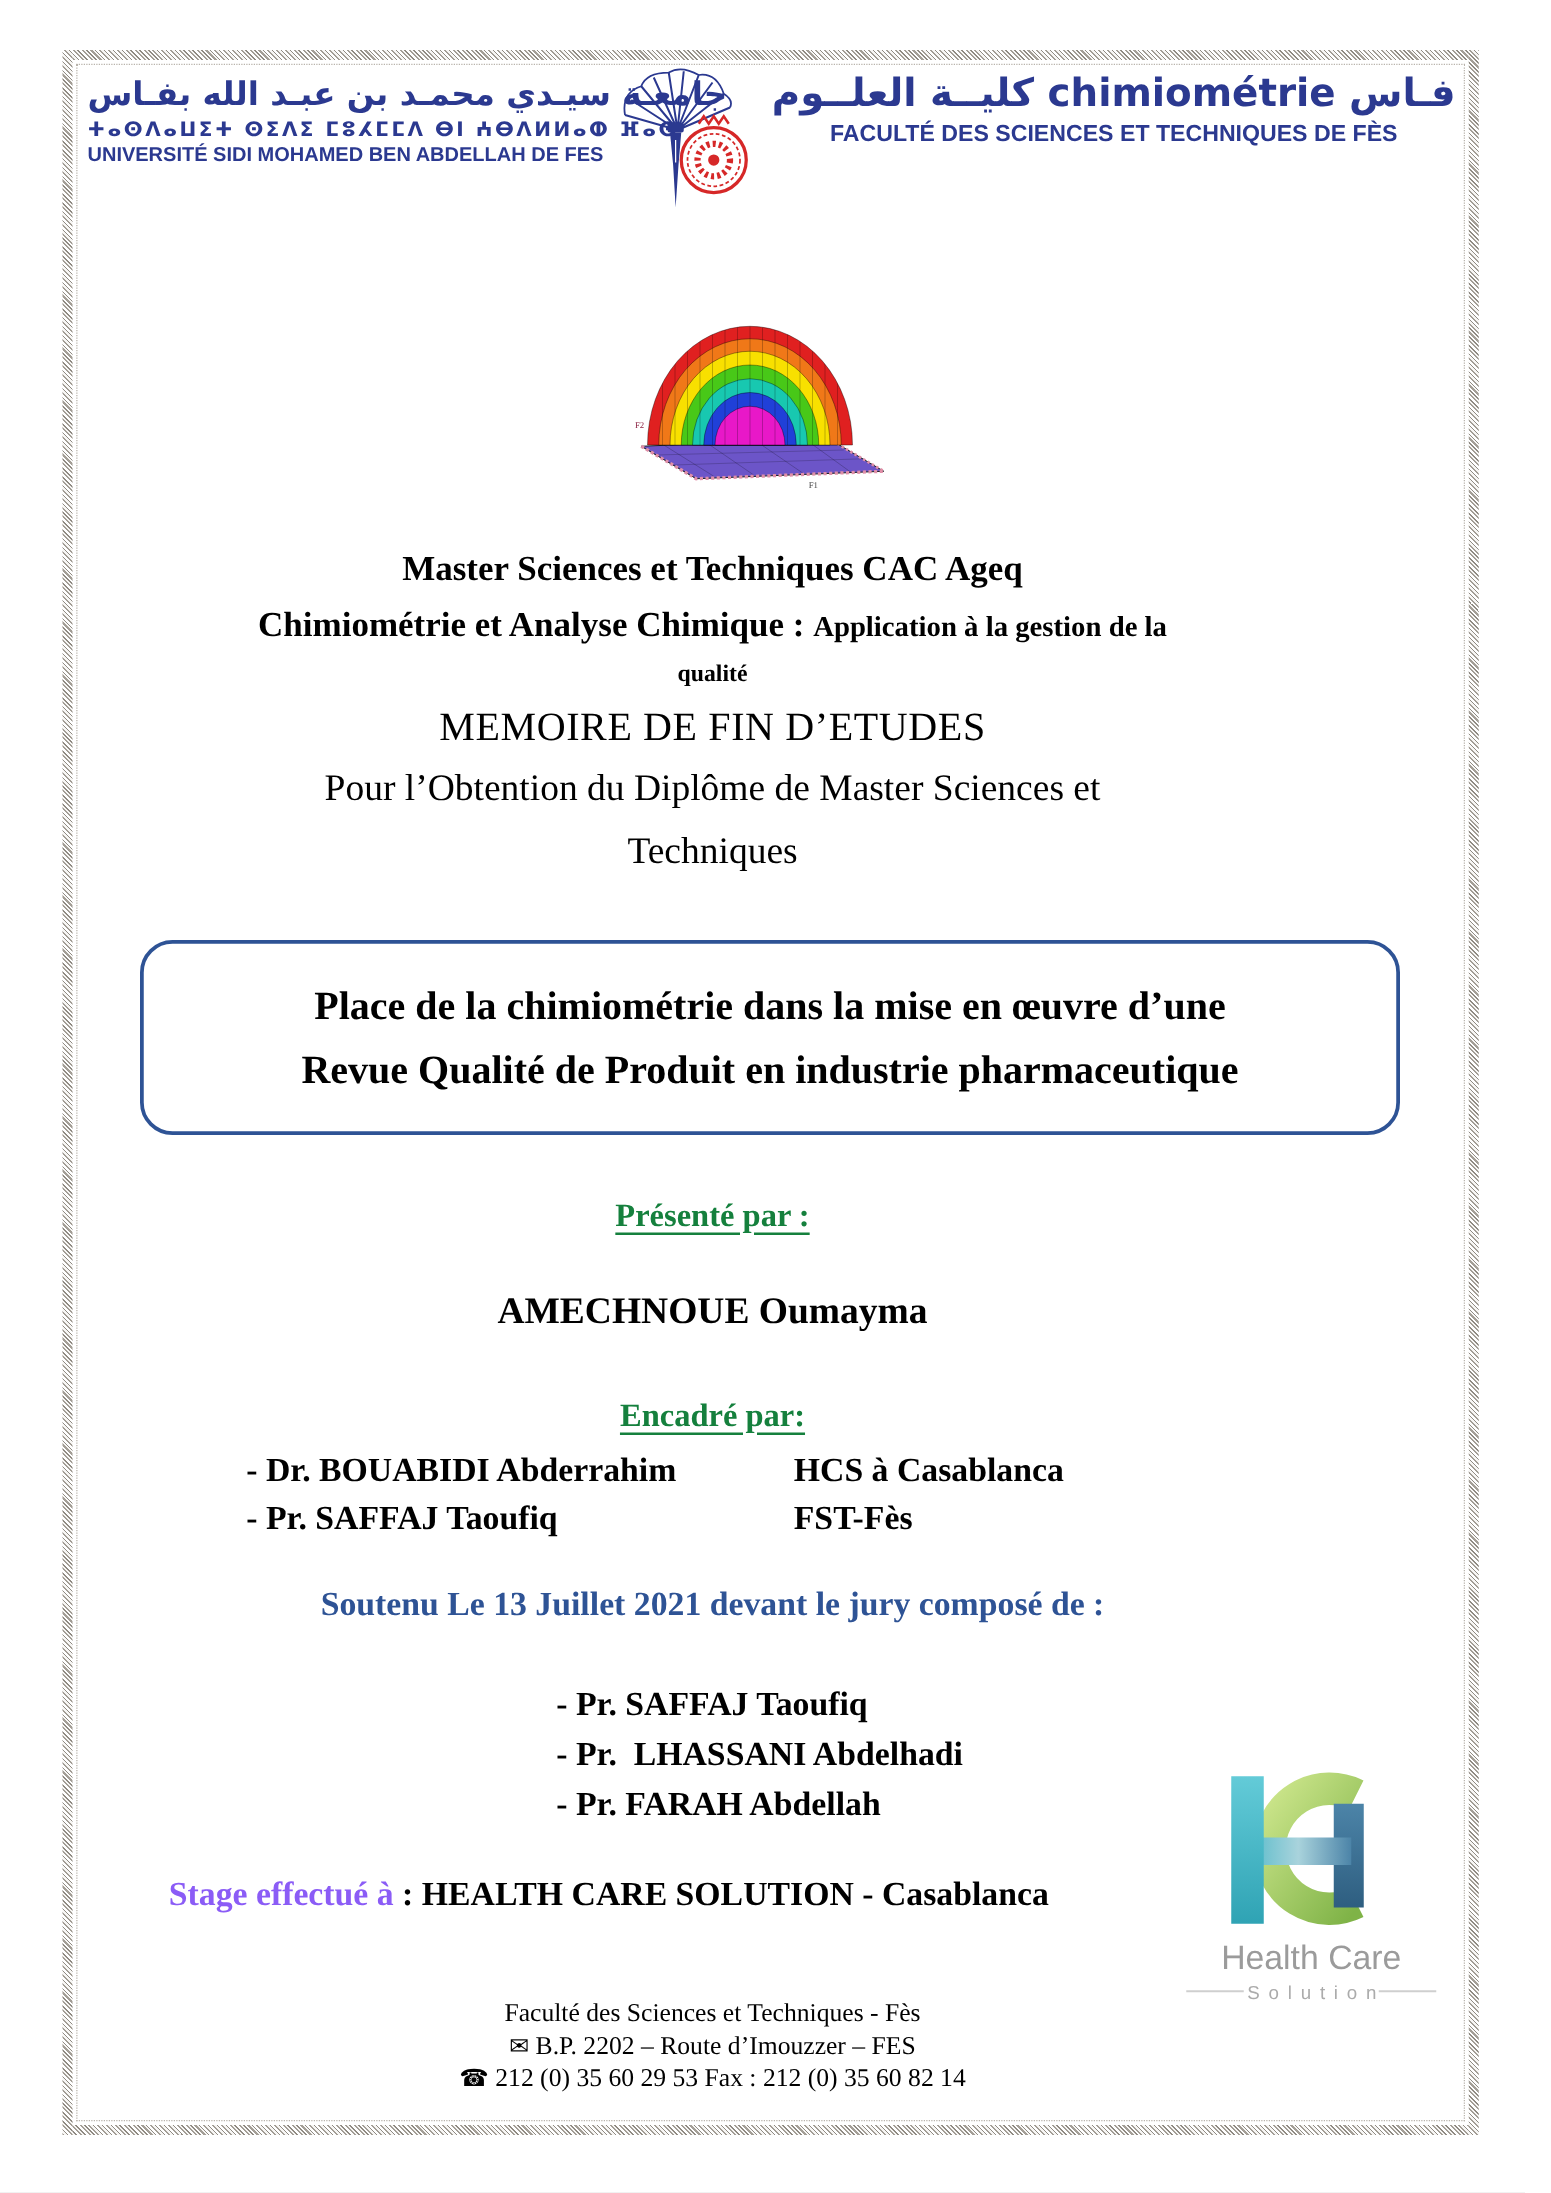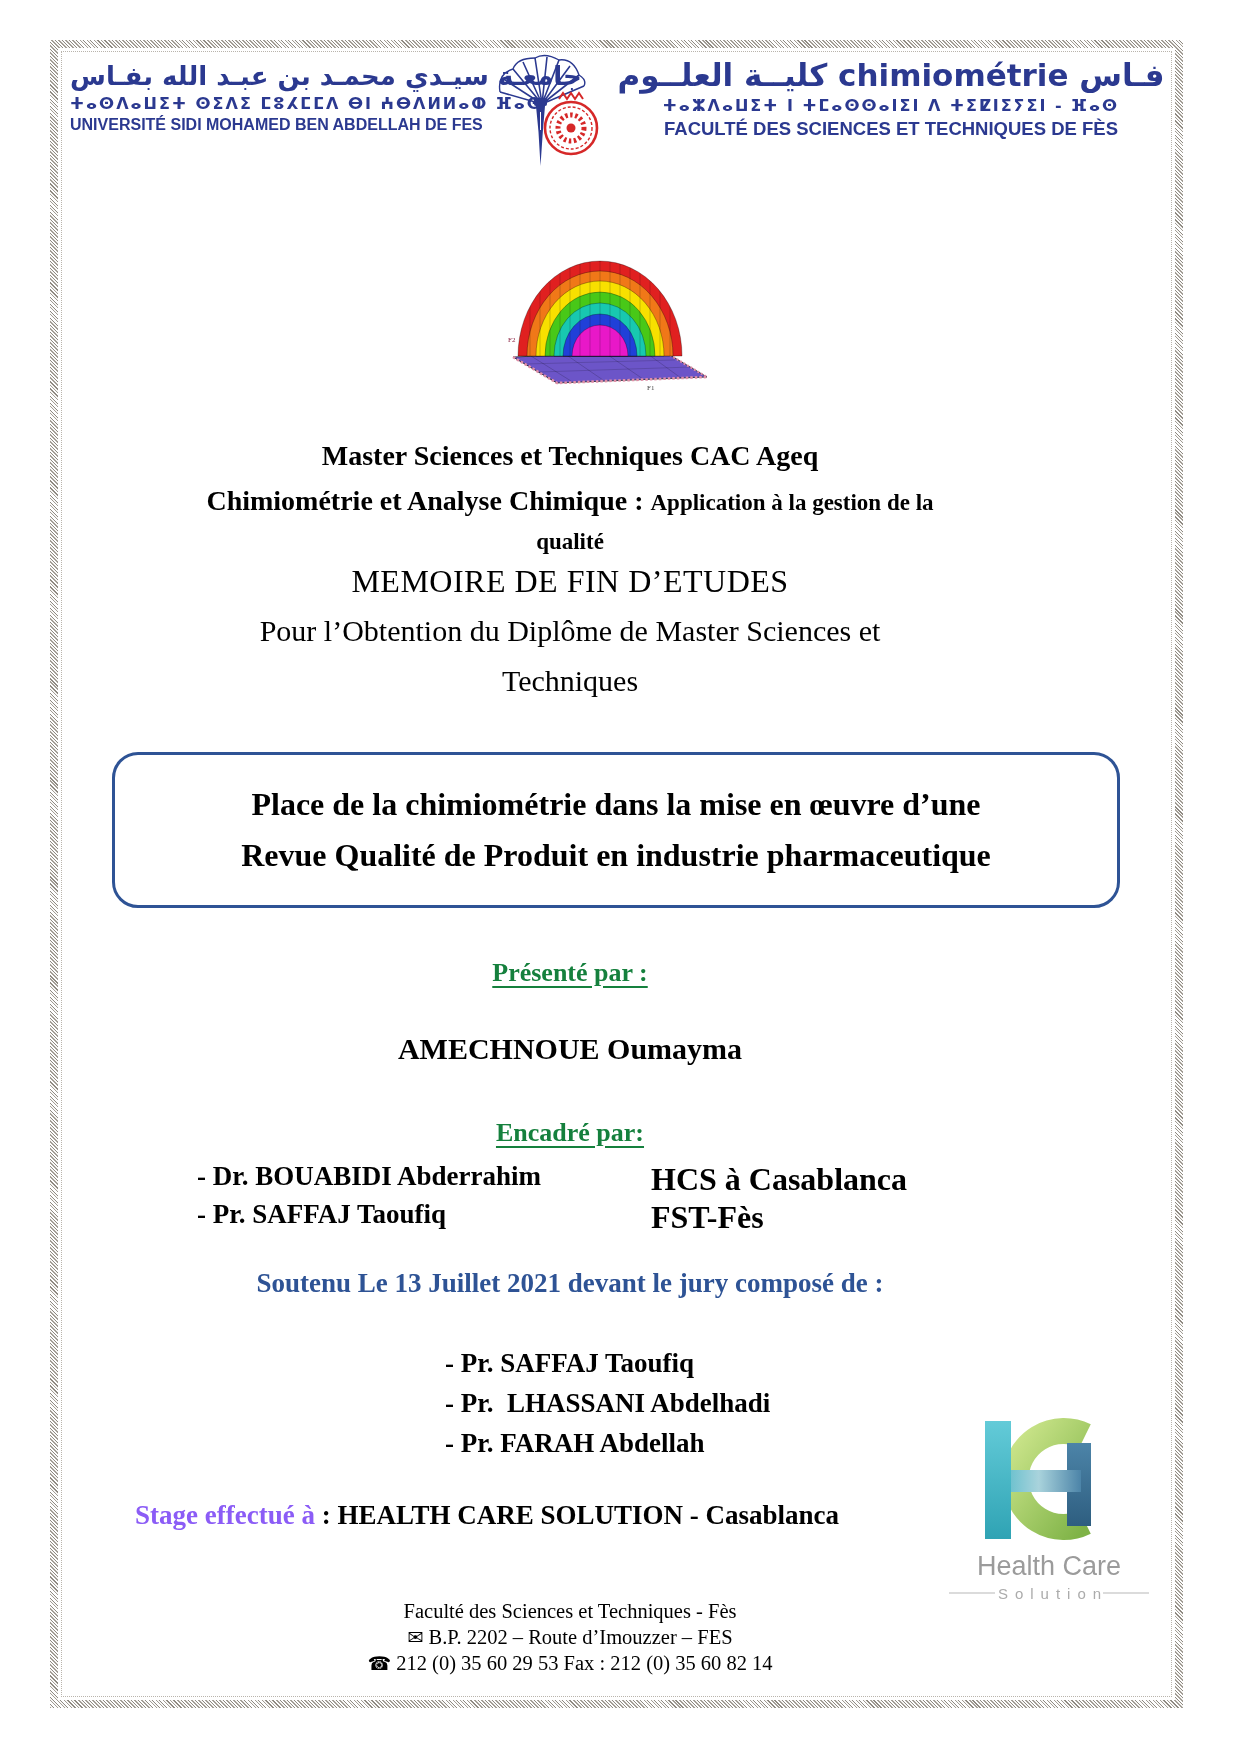--- a/index.html
+++ b/index.html
@@ -26,39 +26,39 @@
   .lat{font-family:"Liberation Sans",sans-serif;font-weight:bold;font-size:16px;line-height:1.3;white-space:nowrap;}
   .hdr-right .lat{font-size:18.5px;}
   .emblem{position:absolute;left:487px;top:54px;}
   
   .cc{position:absolute;left:65px;width:1010px;text-align:center;white-space:nowrap;}
   .year{top:180px;font-weight:bold;font-size:25px;}
   .master{top:440px;font-weight:bold;font-size:28px;}
   .chimio{top:485px;}
   .chimio .big{font-weight:bold;font-size:28px;}
   .chimio .small{font-weight:bold;font-size:23px;}
-  .qualite{top:529px;font-weight:bold;font-size:23px;}
+  .qualite{top:529px;font-weight:bold;font-size:19px;}
   .memoire{top:563px;font-size:32px;letter-spacing:.5px;}
   .pour{top:614px;font-size:30px;}
   .tech{top:664px;font-size:30px;}
   
   .title-box{
     position:absolute;left:112px;top:752px;width:1008px;height:156px;box-sizing:border-box;
     border:3.5px solid #2E5395;border-radius:26px;
     display:flex;flex-direction:column;justify-content:center;align-items:center;gap:14px;
     text-align:center;
   }
   .title-box div{font-weight:bold;font-size:32px;white-space:nowrap;}
   .blue-head{color:#15803d;font-weight:bold;font-size:26px;
     text-decoration:underline;text-decoration-thickness:2px;text-underline-offset:5px;}
   .presente{top:958px;}
   .cand-name{top:1032px;font-weight:bold;font-size:30px;}
   .encadre{top:1118px;}
   .adv-name{position:absolute;left:197px;font-weight:bold;font-size:27px;white-space:nowrap;}
-  .adv-aff{position:absolute;left:635px;font-weight:bold;font-size:32px;white-space:nowrap;margin-left:16px;}
+  .adv-aff{position:absolute;left:635px;font-weight:bold;font-size:27px;white-space:nowrap;}
   .soutenu{top:1268px;color:#2E5395;font-weight:bold;font-size:27px;}
   .jury{position:absolute;left:445px;font-weight:bold;font-size:27px;white-space:pre;}
   .stage{position:absolute;left:135px;top:1500px;font-weight:bold;font-size:27px;white-space:nowrap;}
   .stage .lbl{color:#8b5cf6;text-align:right;}
   .footer{font-size:20.5px;}
   .f1{top:1600px;} .f2{top:1626px;} .f3{top:1652px;}
   .uni-icon{font-family:"DejaVu Sans",sans-serif;font-size:19px;}
   .plot{position:absolute;left:505px;top:250px;}
   .hcs{position:absolute;left:943px;top:1413px;}
 </style>
@@ -92,21 +92,20 @@
         <circle cx="84" cy="74" r="21" stroke-width="1.4" stroke-dasharray="3 2"></circle>
         <circle cx="84" cy="74" r="13" stroke-width="5" stroke-dasharray="2.5 2.5"></circle>
         <circle cx="84" cy="74" r="4.5" fill="#D62828" stroke="none"></circle>
         <path d="M72 45 l4 -6 4 6 4 -6 4 6 4 -6 4 6" stroke-width="2"></path>
       </g>
     </svg>
   </div>
 
   <div class="hdr-right">
     <div class="ar">كليــة العلــوم chimiométrie فـاس</div>
-    <div class="tif">ⵜⴰⵣⴷⴰⵡⵉⵜ ⵏ ⵜⵎⴰⵙⵙⴰⵏⵉⵏ ⴷ ⵜⵉⵇⵏⵉⵢⵉⵏ - ⴼⴰⵙ</div>
     <div class="lat">FACULTÉ DES SCIENCES ET TECHNIQUES DE FÈS</div>
   </div>
 
 
   <div class="plot">
     <svg width="210" height="142" viewBox="0 0 210 142">
       <defs>
         <clipPath id="domeclip">
             <path d="M13 106 A82 95 0 0 1 177 106 Z"></path>
           </clipPath>

